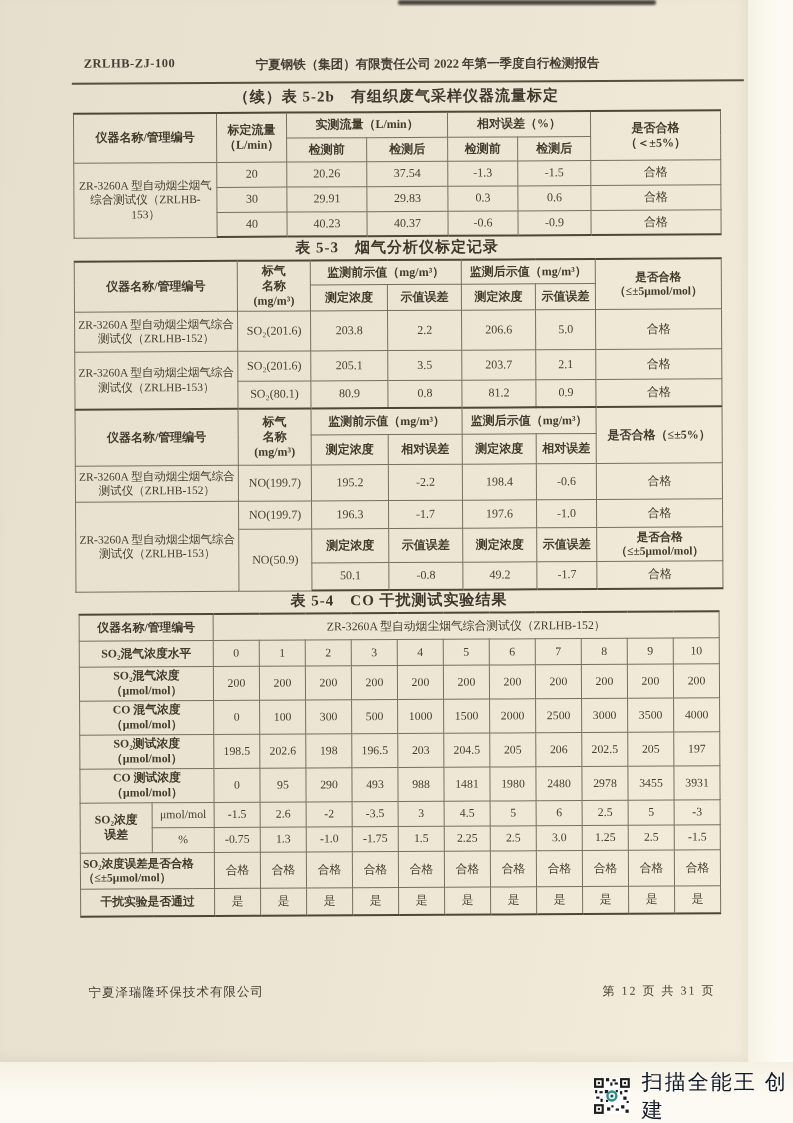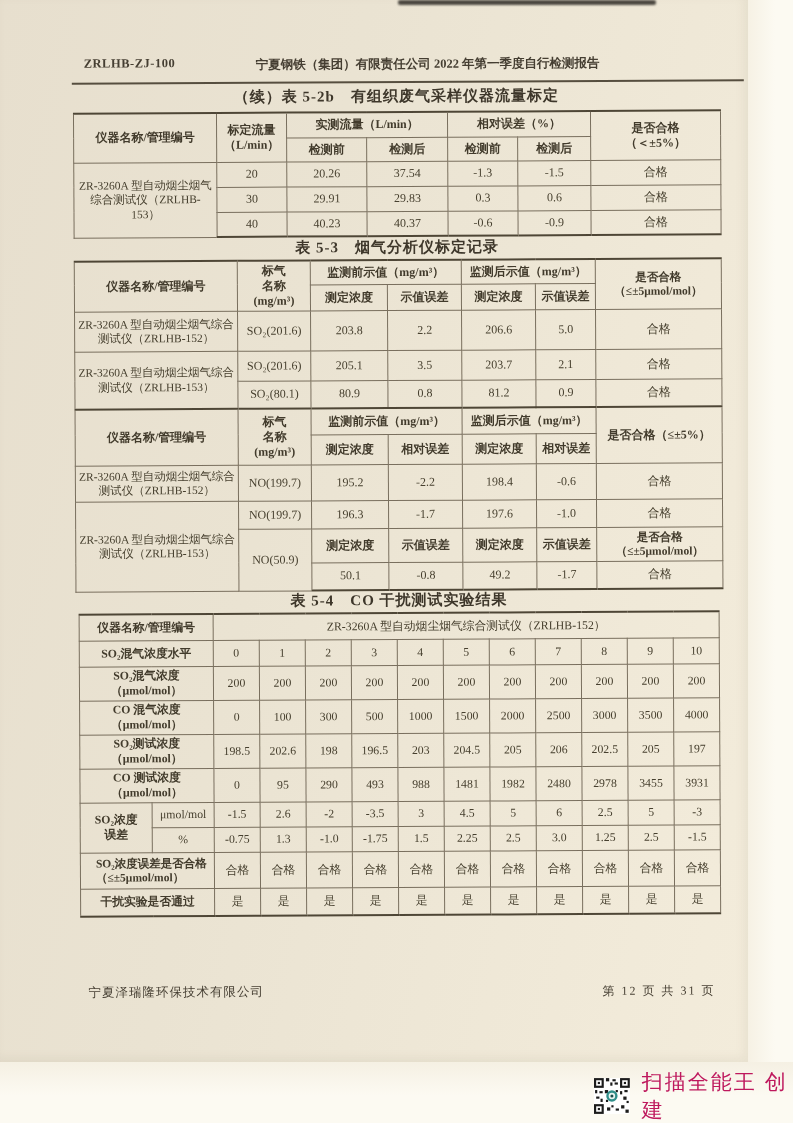--- a/index.html
+++ b/index.html
@@ -49,21 +49,21 @@
 
   #tbl-52b{left:75px;top:111px;width:647px;}
   #tbl-53{left:75px;top:259px;width:647px;}
   #tbl-54{left:78px;top:612px;width:640px;font-size:11.8px;}
 
   .footer-company{position:absolute;top:983px;left:86px;font-size:12.5px;font-weight:normal;letter-spacing:1px;}
   .footer-page{position:absolute;top:984px;left:600px;width:130px;font-size:12px;letter-spacing:2px;}
 
   .watermark{position:absolute;top:1068px;left:594px;display:flex;align-items:center;}
   .qr{width:40px;height:40px;}
-  .wm-text{margin-left:12px;font-size:21px;color:#be185d;letter-spacing:2px;
+  .wm-text{margin-left:12px;font-size:21px;color:#0f172a;letter-spacing:2px;
     font-family:"Liberation Sans","DejaVu Sans",sans-serif;}
 </style>
 </head>
 <body>
 
 <div class="paper"></div>
 <div class="edge-right"></div>
 <div class="edge-bottom"></div>
 <div class="top-shadow"></div>
 
@@ -334,21 +334,21 @@
       <td colspan="2" class="hd two-line">
         <span>CO 测试浓度</span>
         <span>（μmol/mol）</span>
       </td>
       <td>0</td>
       <td>95</td>
       <td>290</td>
       <td>493</td>
       <td>988</td>
       <td>1481</td>
-      <td>1982</td>
+      <td>1980</td>
       <td>2480</td>
       <td>2978</td>
       <td>3455</td>
       <td>3931</td>
     </tr>
     <tr class="h25">
       <td rowspan="2" class="hd two-line">
         <span>SO₂浓度</span>
         <span>误差</span>
       </td>
@@ -373,21 +373,21 @@
       <td>-1.75</td>
       <td>1.5</td>
       <td>2.25</td>
       <td>2.5</td>
       <td>3.0</td>
       <td>1.25</td>
       <td>2.5</td>
       <td>-1.5</td>
     </tr>
     <tr class="h36">
-      <td colspan="2" class="hd small" style="text-align:left;padding-left:15px;">SO₂浓度误差是否合格（≤±5μmol/mol）</td>
+      <td colspan="2" class="hd small" style="text-align:left;padding-left:2px;">SO₂浓度误差是否合格（≤±5μmol/mol）</td>
       <td>合格</td>
       <td>合格</td>
       <td>合格</td>
       <td>合格</td>
       <td>合格</td>
       <td>合格</td>
       <td>合格</td>
       <td>合格</td>
       <td>合格</td>
       <td>合格</td>

